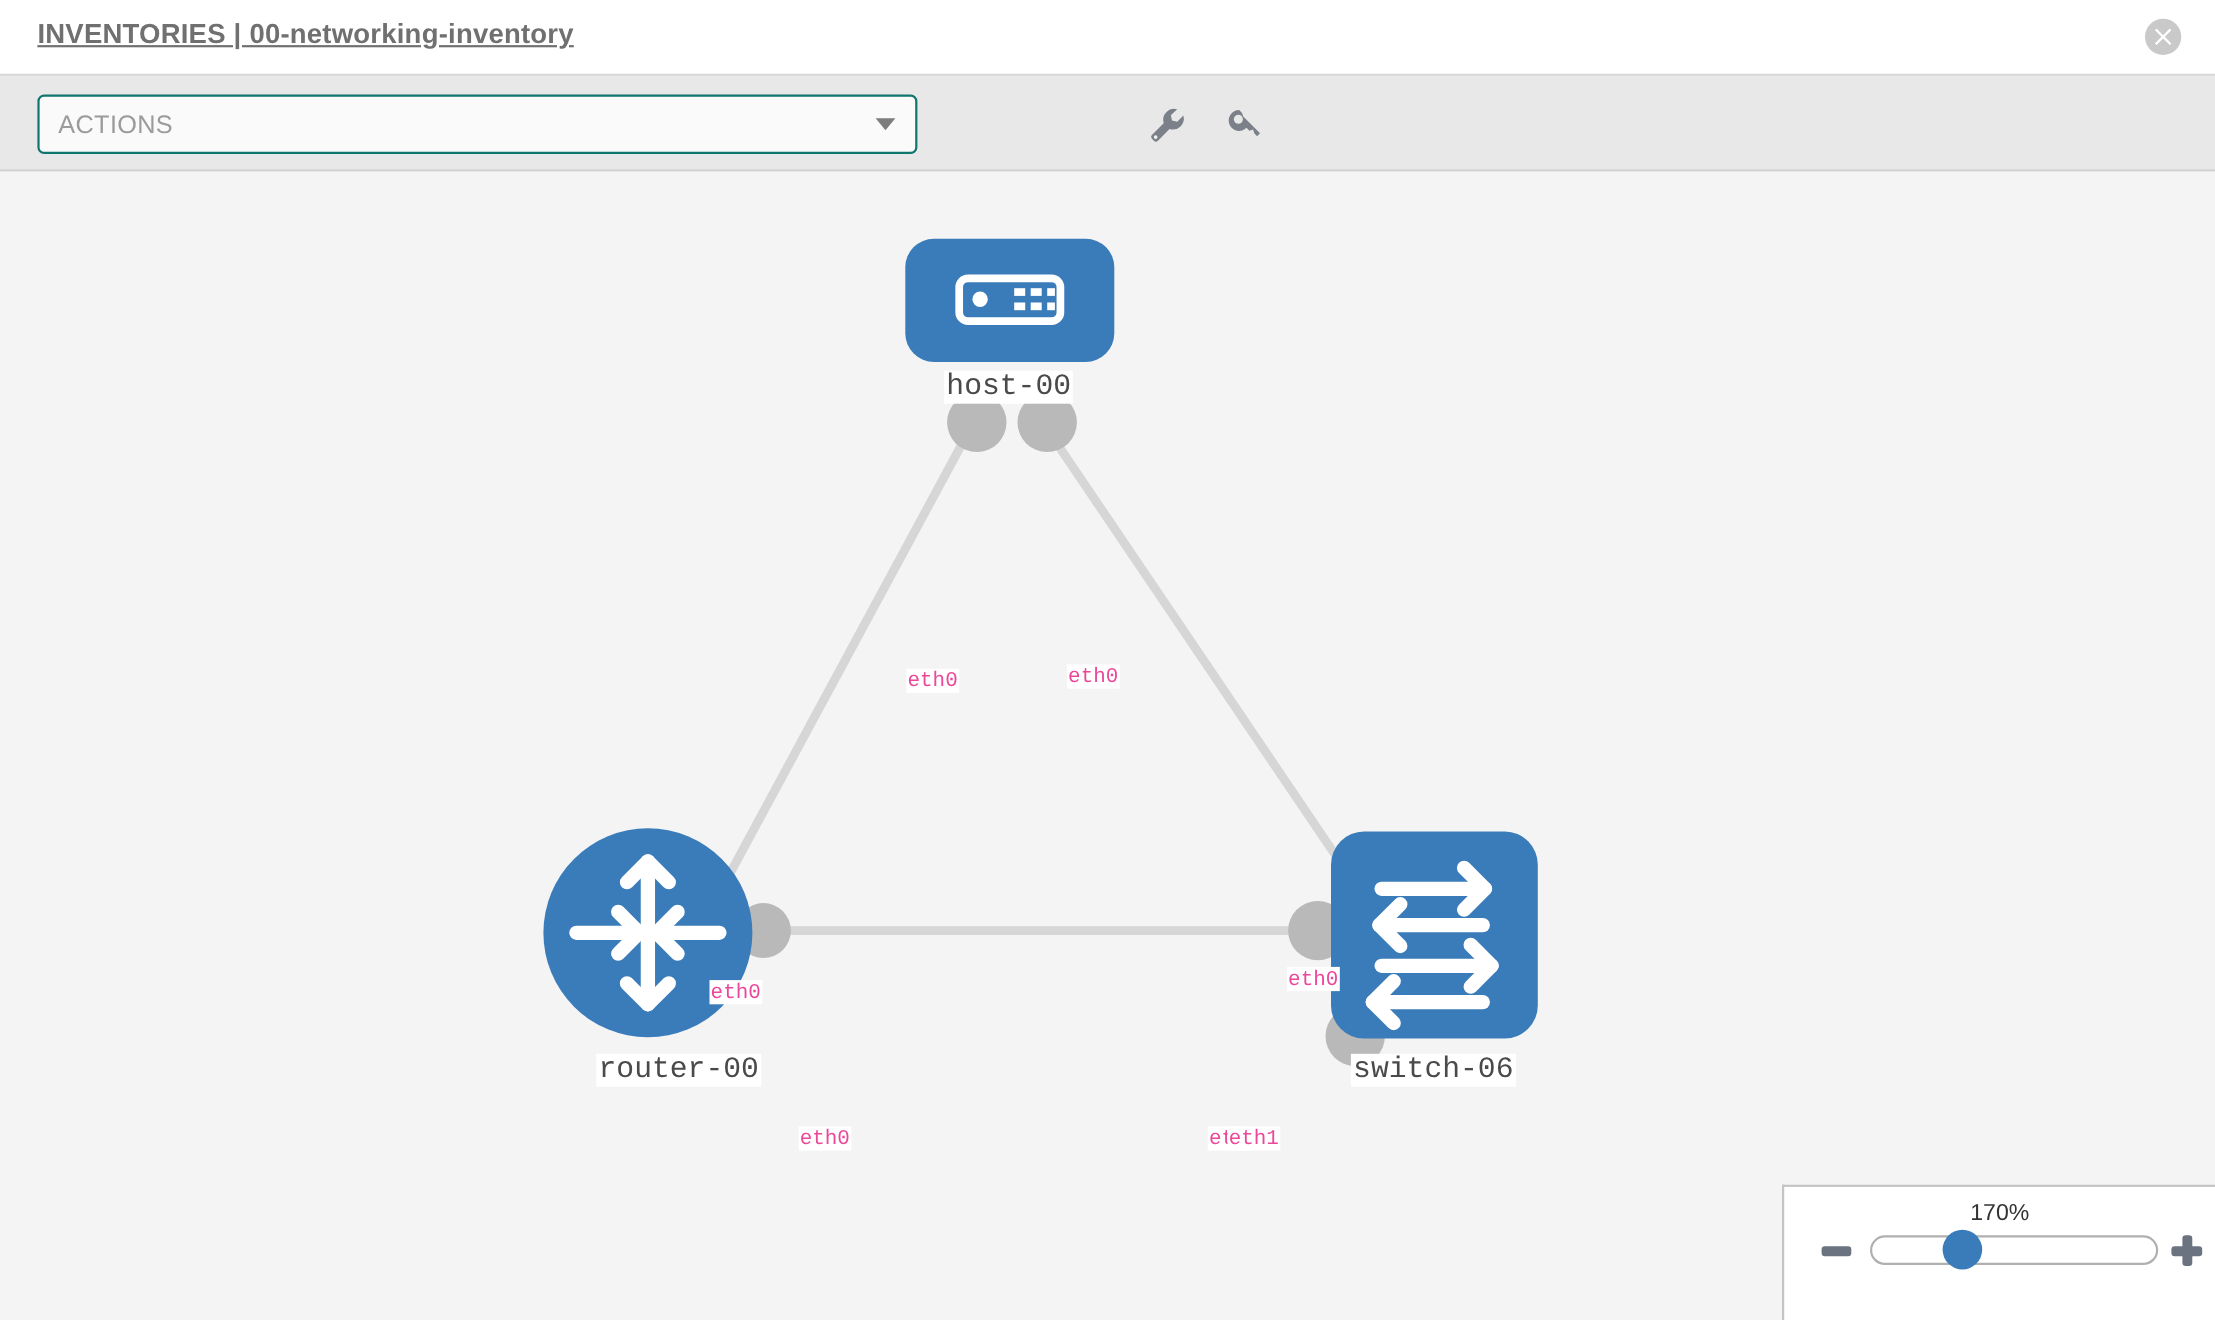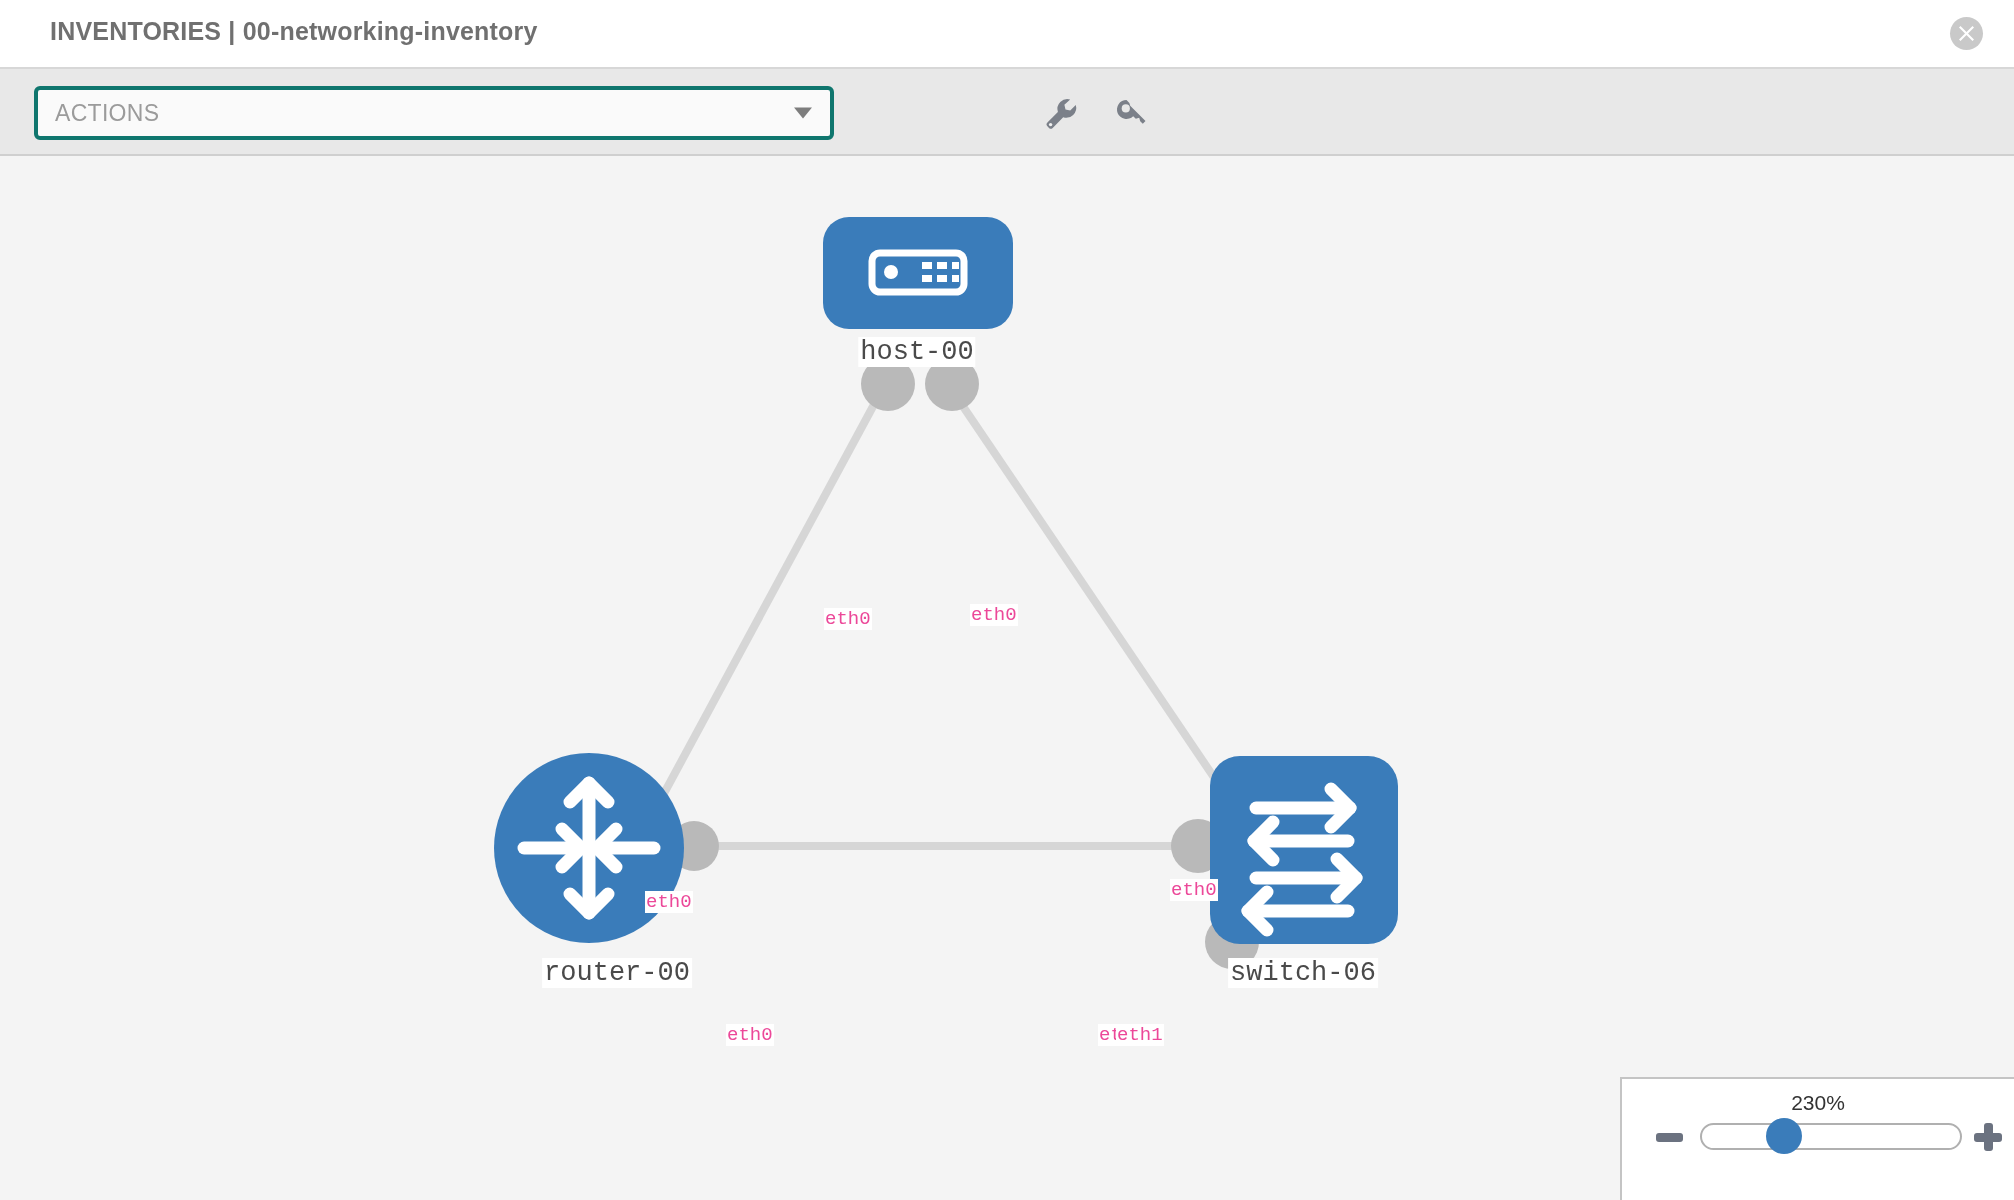--- a/index.html
+++ b/index.html
@@ -20,27 +20,28 @@
     position: absolute;
     left: 0; top: 0;
     width: 2014px;
     height: 69px;
     background: #ffffff;
     border-bottom: 2px solid #d7d7d7;
     box-sizing: border-box;
   }
   #page-title {
     position: absolute;
-    left: 50px;
+    left: 34px;
     top: 17px;
     font-size: 25px;
     font-weight: bold;
     color: #707070;
     letter-spacing: 0.2px;
     white-space: nowrap;
+    text-decoration: underline;
   }
   #close-btn {
     position: absolute;
     right: 31px;
     top: 17px;
     width: 33px;
     height: 33px;
     border-radius: 50%;
     background: #c9c9c9;
     cursor: pointer;
@@ -53,21 +54,21 @@
     left: 0; top: 69px;
     width: 2014px;
     height: 87px;
     background: #e8e8e8;
     border-bottom: 2px solid #cfcfcf;
     box-sizing: border-box;
   }
   .field {
     position: absolute;
     background: #fafafa;
-    border: 4px solid #0f766e;
+    border: 2px solid #0f766e;
     border-radius: 6px;
     box-sizing: border-box;
     display: flex;
     align-items: center;
     cursor: pointer;
   }
   #actions-select {
     left: 34px;
     top: 17px;
     width: 800px;
@@ -331,18 +332,18 @@
   <div class="edge-label" style="left:970px; top:448px;">eth0</div>
   <div class="edge-label" style="left:645px; top:735px;">eth0</div>
   <div class="edge-label" style="left:1170px; top:723px;">eth0</div>
   <div class="edge-label" style="left:726px; top:868px;">eth0</div>
   <div class="edge-label" style="left:1098px; top:868px;">eth</div>
   <div class="edge-label" style="left:1116px; top:868px;">eth1</div>
 
 </div>
 
 <div id="zoom-panel">
-  <div id="zoom-value">230%</div>
+  <div id="zoom-value">170%</div>
   <div id="zoom-minus"></div>
   <div id="zoom-slider"></div>
   <div id="zoom-thumb"></div>
   <div id="zoom-plus"></div>
 </div>
 
 </body></html>

